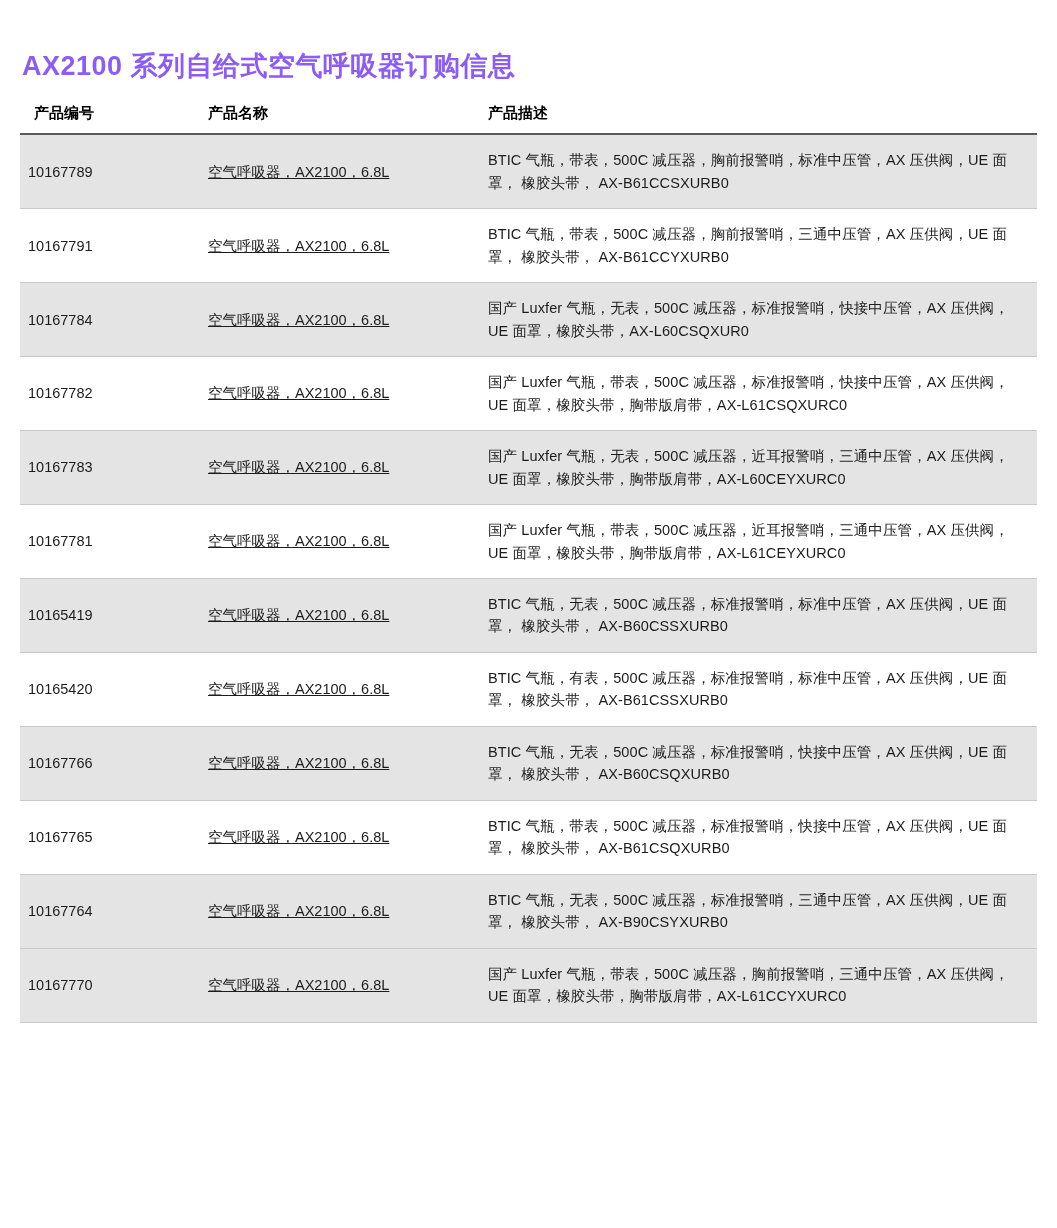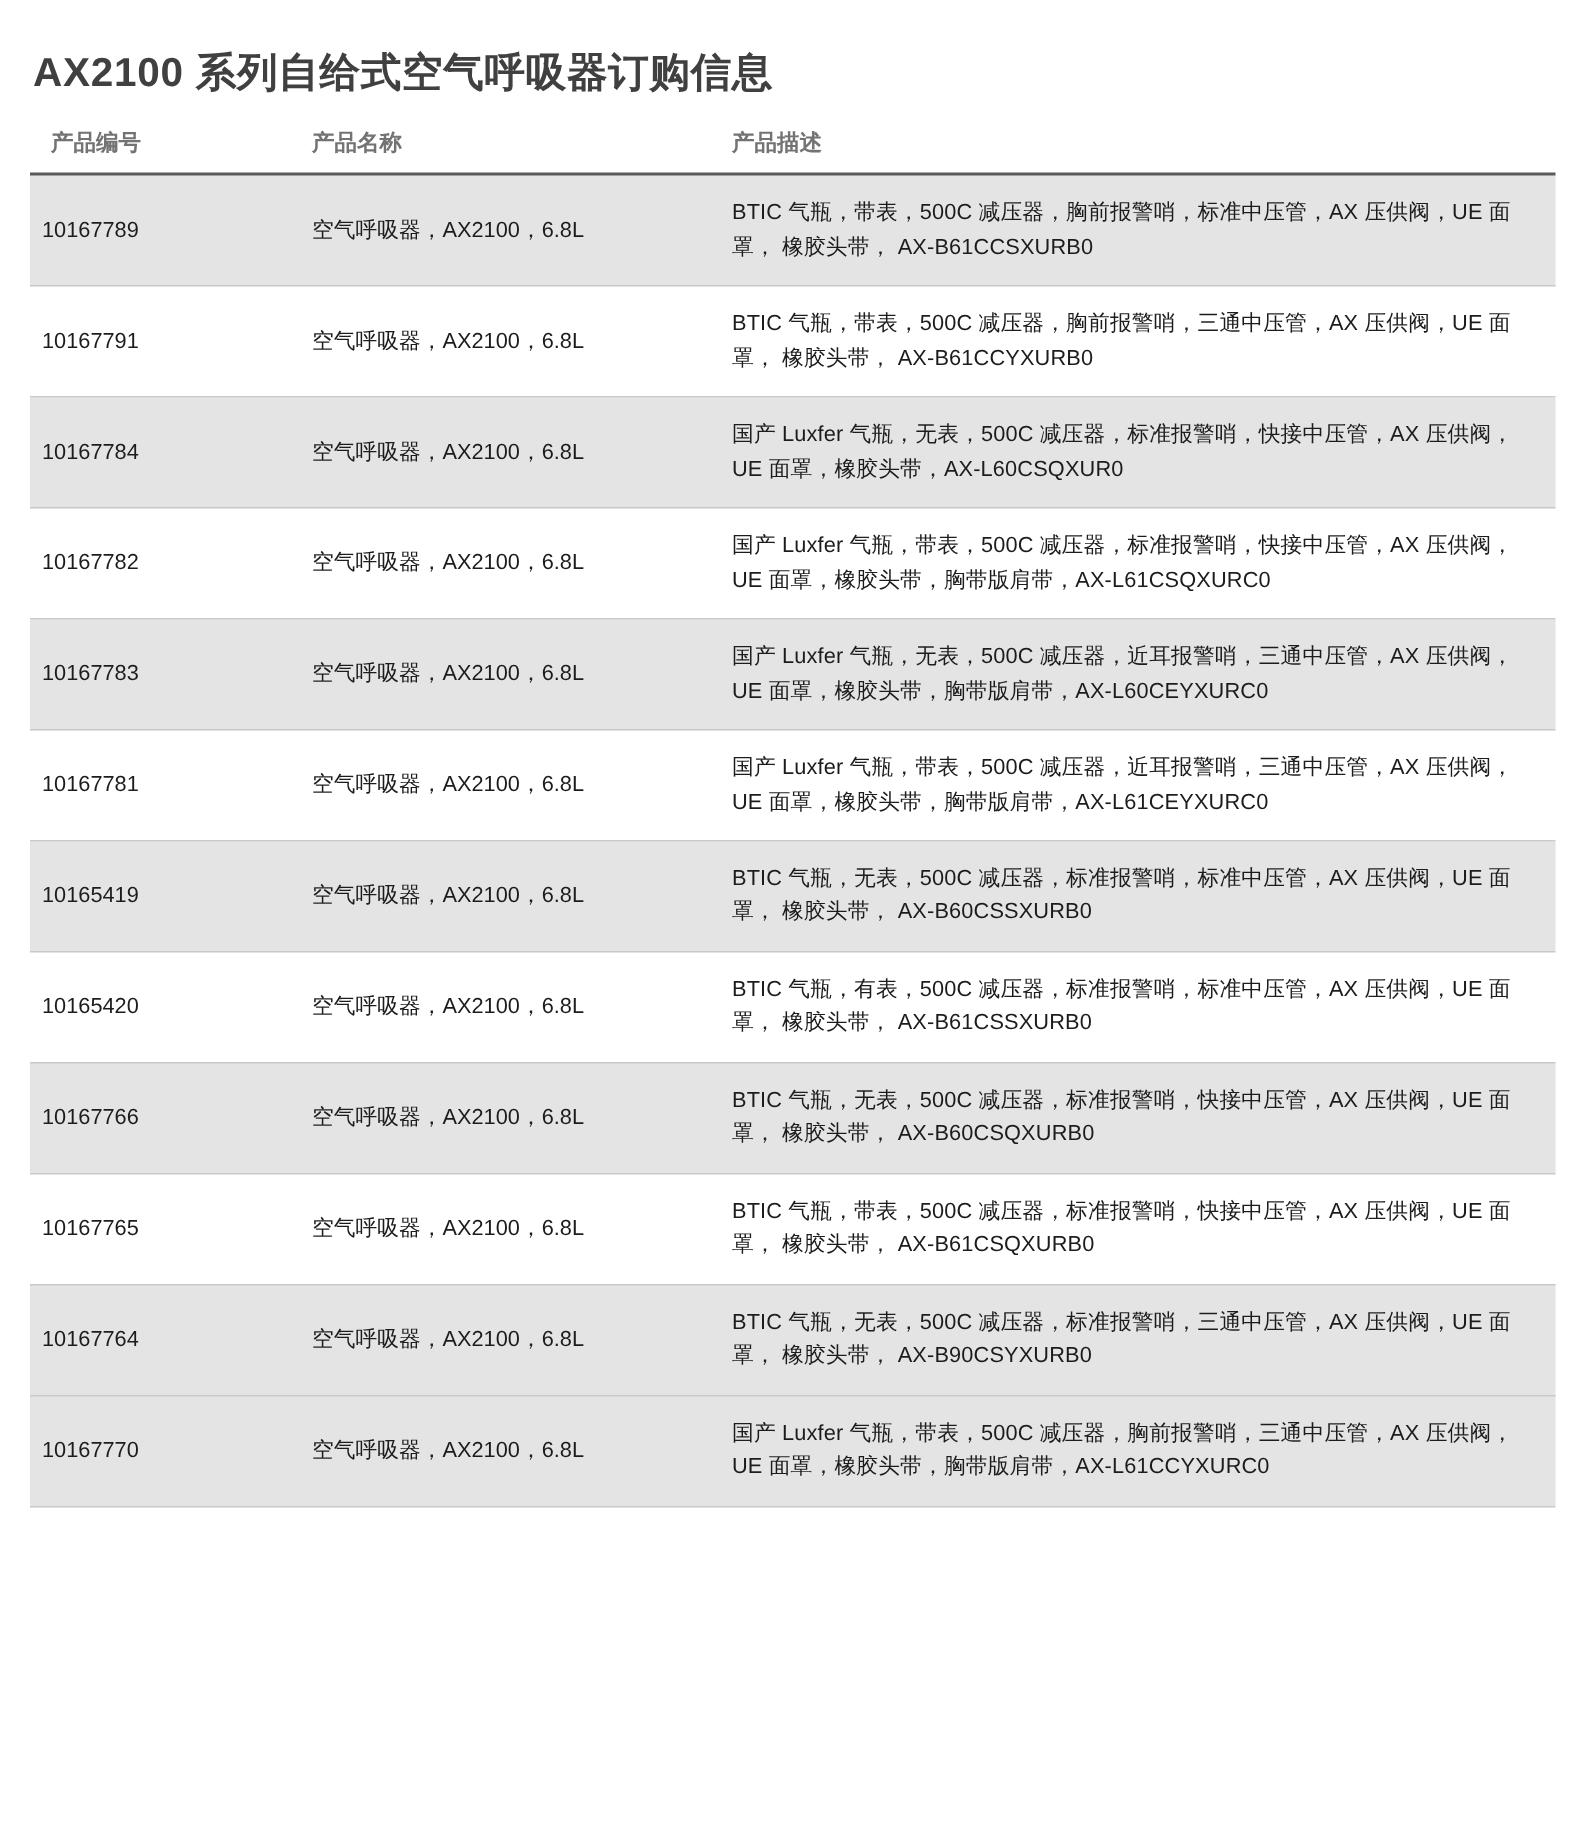--- a/index.html
+++ b/index.html
@@ -17,34 +17,34 @@
   .page {
     width: 1057px;
     height: 1228px;
     box-sizing: border-box;
     padding: 32px 20px 0 20px;
   }
   .doc-title {
     font-size: 27px;
     font-weight: 700;
     letter-spacing: 0.5px;
-    color: #404040;
-    margin: 0 0 14px 2px;
+    color: #8b5cf6;
+    margin: 18px 0 14px 2px;
     line-height: 1.2;
   }
   table.order-table {
     width: 1017px;
     border-collapse: collapse;
     table-layout: fixed;
   }
   table.order-table thead th {
     text-align: left;
     font-size: 15px;
     font-weight: 700;
-    color: #737373;
+    color: #000000;
     padding: 8px 8px 10px 8px;
     border-bottom: 2px solid #5a5a5a;
     vertical-align: bottom;
   }
   table.order-table thead th:first-child { padding-left: 14px; }
   col.c-code { width: 180px; }
   col.c-name { width: 280px; }
   col.c-desc { width: 557px; }
   table.order-table tbody td {
     font-size: 14.5px;
@@ -56,21 +56,21 @@
   }
   table.order-table tbody td:first-child { }
   table.order-table tbody td:last-child { padding-right: 16px; }
   table.order-table tbody tr.shaded td {
     background: #e4e4e4;
   }
   table.order-table tbody tr.plain td {
     background: #ffffff;
   }
   .cell-code { white-space: nowrap; }
-  .cell-name { white-space: nowrap; }
+  .cell-name { white-space: nowrap; text-decoration: underline; }
   .cell-desc { letter-spacing: 0.1px; }
 </style>
 </head>
 <body>
 
 <div class="page">
   <h1 class="doc-title">AX2100 系列自给式空气呼吸器订购信息</h1>
 
   <table class="order-table">
     <colgroup>

